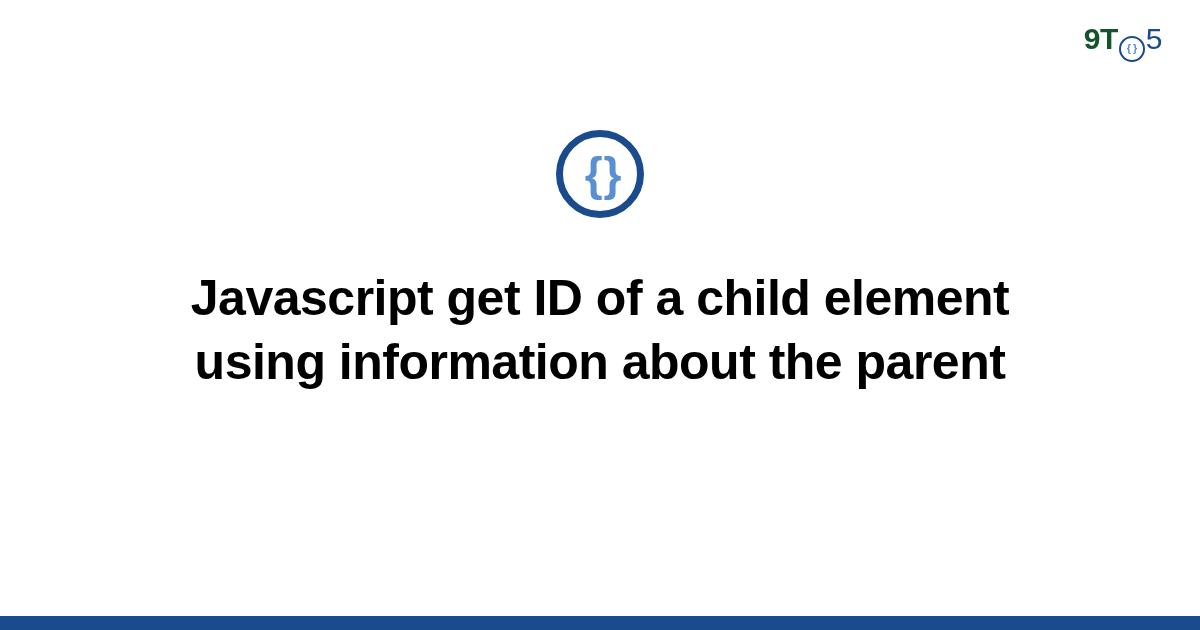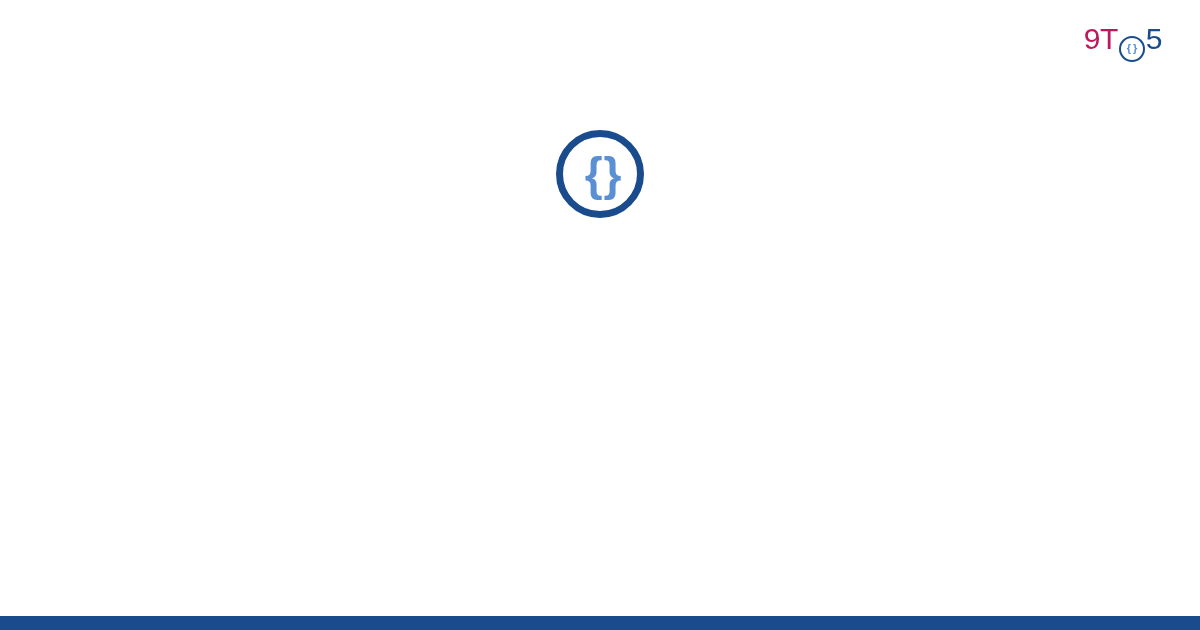--- a/index.html
+++ b/index.html
@@ -19,22 +19,22 @@
       position: absolute;
       top: 22px;
       right: 38px;
       display: flex;
       align-items: baseline;
       font-size: 30px;
       font-weight: 400;
       letter-spacing: -0.5px;
     }
     .logo-9t {
-      color: #be185d;
-      font-weight: 400;
+      color: #14532d;
+      font-weight: 700;
     }
     .logo-circle {
       display: inline-flex;
       align-items: center;
       justify-content: center;
       width: 26px;
       height: 26px;
       border: 2.5px solid #1a4b8c;
       border-radius: 50%;
       margin: 0 1px;
@@ -108,15 +108,16 @@
   <span class="logo-circle">
     <span class="logo-circle-inner">{ }</span>
   </span>
   <span class="logo-5">5</span>
 </div>
 
 <div class="content">
   <div class="icon-circle">
     <span class="icon-braces">{ }</span>
   </div>
+  <h1 class="title">Javascript get ID of a child element using information about the parent</h1>
 </div>
 
 <div class="bottom-bar"></div>
 
 </body></html>

